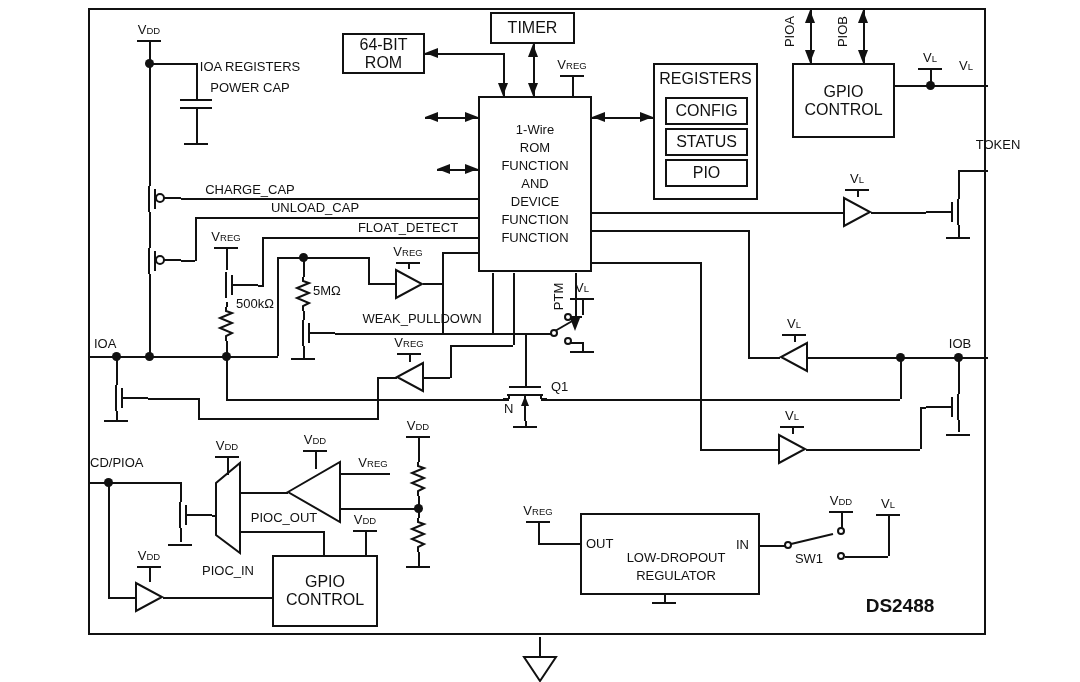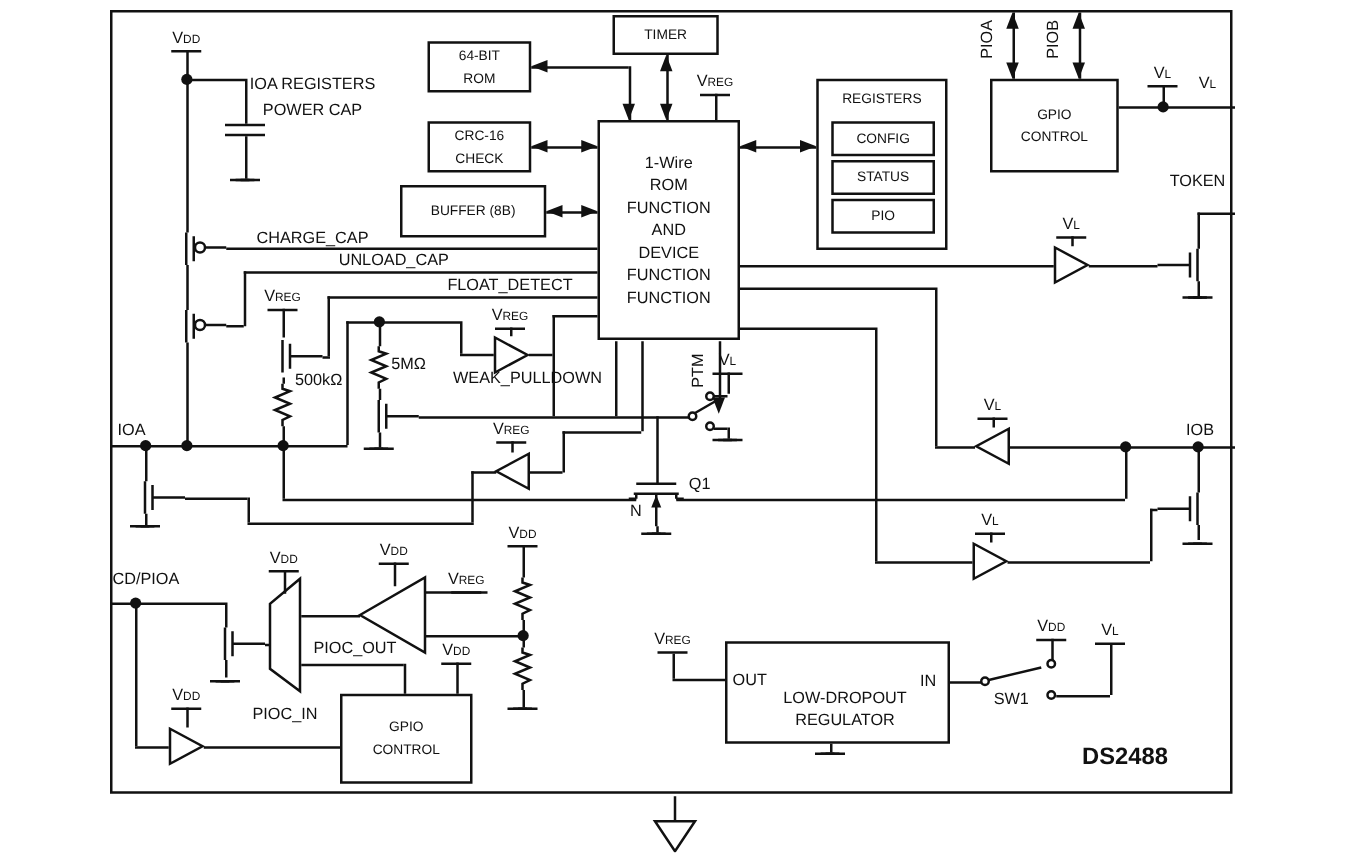--- a/index.html
+++ b/index.html
@@ -2,21 +2,21 @@
 <html><head>
 <meta charset="utf-8">
 <style>
   html,body{margin:0;padding:0;background:#fff}
   #stage{position:relative;width:1080px;height:682px;background:#fff;overflow:hidden;
          font-family:"Liberation Sans",sans-serif;color:#111}
   .w{position:absolute;background:#111}
   .w.h{height:2px}.w.v{width:2px}
   .box{position:absolute;border:2px solid #111;background:#fff;display:flex;
        flex-direction:column;align-items:center;justify-content:center;text-align:center;
-       font-size:11px;line-height:18px;box-sizing:border-box}
+       font-size:16px;line-height:18px;box-sizing:border-box}
   .lbl{position:absolute;font-size:13px;white-space:nowrap}
   .c{text-align:center}.l{text-align:left}
   .rot{transform:rotate(-90deg);transform-origin:center}
   .dot{position:absolute;width:9px;height:9px;border-radius:50%;background:#111}
   .cc{position:absolute;width:8px;height:8px;border-radius:50%;background:#fff;border:2px solid #111;box-sizing:border-box}
   .gnd{position:absolute;width:24px;height:12px}
   .gnd div{position:absolute;background:#111;height:2px;left:50%;transform:translateX(-50%)}
   .gnd .g1{width:24px;top:0}.gnd .g2{width:15px;top:5}.gnd .g3{width:7px;top:10}
   .sup{position:absolute;width:52px;text-align:center;font-size:13px;white-space:nowrap}
   .sb{font-size:9.5px}
@@ -35,27 +35,20 @@
 
   <div class="box" style="left:88px;top:8px;width:898px;height:627px;border-width:2px;background:transparent"></div>
 
   <div class="box" style="left:490px;top:12px;width:85px;height:32px">
     <span>TIMER</span>
   </div>
   <div class="box" style="left:342px;top:33px;width:83px;height:41px">
     <span>64-BIT</span>
     <span>ROM</span>
   </div>
-  <div class="box" style="left:342px;top:97px;width:83px;height:41px">
-    <span>CRC-16</span>
-    <span>CHECK</span>
-  </div>
-  <div class="box" style="left:320px;top:148px;width:117px;height:42px">
-    <span>BUFFER (8B)</span>
-  </div>
   <div class="box" style="left:478px;top:96px;width:114px;height:176px;font-size:13px">
     <span>1-Wire</span>
     <span>ROM</span>
     <span>FUNCTION</span>
     <span>AND</span>
     <span>DEVICE</span>
     <span>FUNCTION</span>
     <span>FUNCTION</span>
   </div>
   <div class="box" style="left:653px;top:63px;width:105px;height:137px;justify-content:flex-start">
@@ -82,26 +75,26 @@
   <div class="lbl l" style="left:586px;top:536px;width:40px">OUT</div>
   <div class="lbl l" style="left:736px;top:537px;width:24px">IN</div>
   <div class="lbl c" style="left:596px;top:550px;width:160px">LOW-DROPOUT</div>
   <div class="lbl c" style="left:596px;top:568px;width:160px">REGULATOR</div>
 
   <div class="lbl c" style="left:198px;top:59px;width:104px">IOA REGISTERS</div>
   <div class="lbl c" style="left:198px;top:80px;width:104px">POWER CAP</div>
   <div class="lbl c" style="left:196px;top:182px;width:108px">CHARGE_CAP</div>
   <div class="lbl c" style="left:260px;top:200px;width:110px">UNLOAD_CAP</div>
   <div class="lbl c" style="left:352px;top:220px;width:112px">FLOAT_DETECT</div>
-  <div class="lbl c" style="left:356px;top:294px;width:132px">WEAK_PULLDOWN</div>
+  <div class="lbl c" style="left:356px;top:311px;width:132px">WEAK_PULLDOWN</div>
   <div class="lbl l" style="left:236px;top:296px;width:64px">500kΩ</div>
   <div class="lbl l" style="left:313px;top:283px;width:54px">5MΩ</div>
   <div class="lbl l" style="left:94px;top:336px;width:40px">IOA</div>
   <div class="lbl c" style="left:938px;top:336px;width:44px">IOB</div>
-  <div class="lbl c" style="left:920px;top:137px;width:76px">TOKEN</div>
+  <div class="lbl c" style="left:960px;top:137px;width:76px">TOKEN</div>
   <div class="lbl c rot" style="left:763px;top:24px;width:52px">PIOA</div>
   <div class="lbl c rot" style="left:816px;top:24px;width:52px">PIOB</div>
   <div class="lbl c rot" style="left:532px;top:289px;width:52px">PTM</div>
   <div class="lbl l" style="left:551px;top:379px;width:30px">Q1</div>
   <div class="lbl l" style="left:504px;top:401px;width:16px">N</div>
   <div class="lbl l" style="left:90px;top:455px;width:76px">CD/PIOA</div>
   <div class="lbl c" style="left:242px;top:510px;width:84px">PIOC_OUT</div>
   <div class="lbl c" style="left:196px;top:563px;width:64px">PIOC_IN</div>
   <div class="lbl c" style="left:298px;top:482px;width:42px">CMP</div>
   <div class="lbl c" style="left:786px;top:551px;width:46px">SW1</div>

